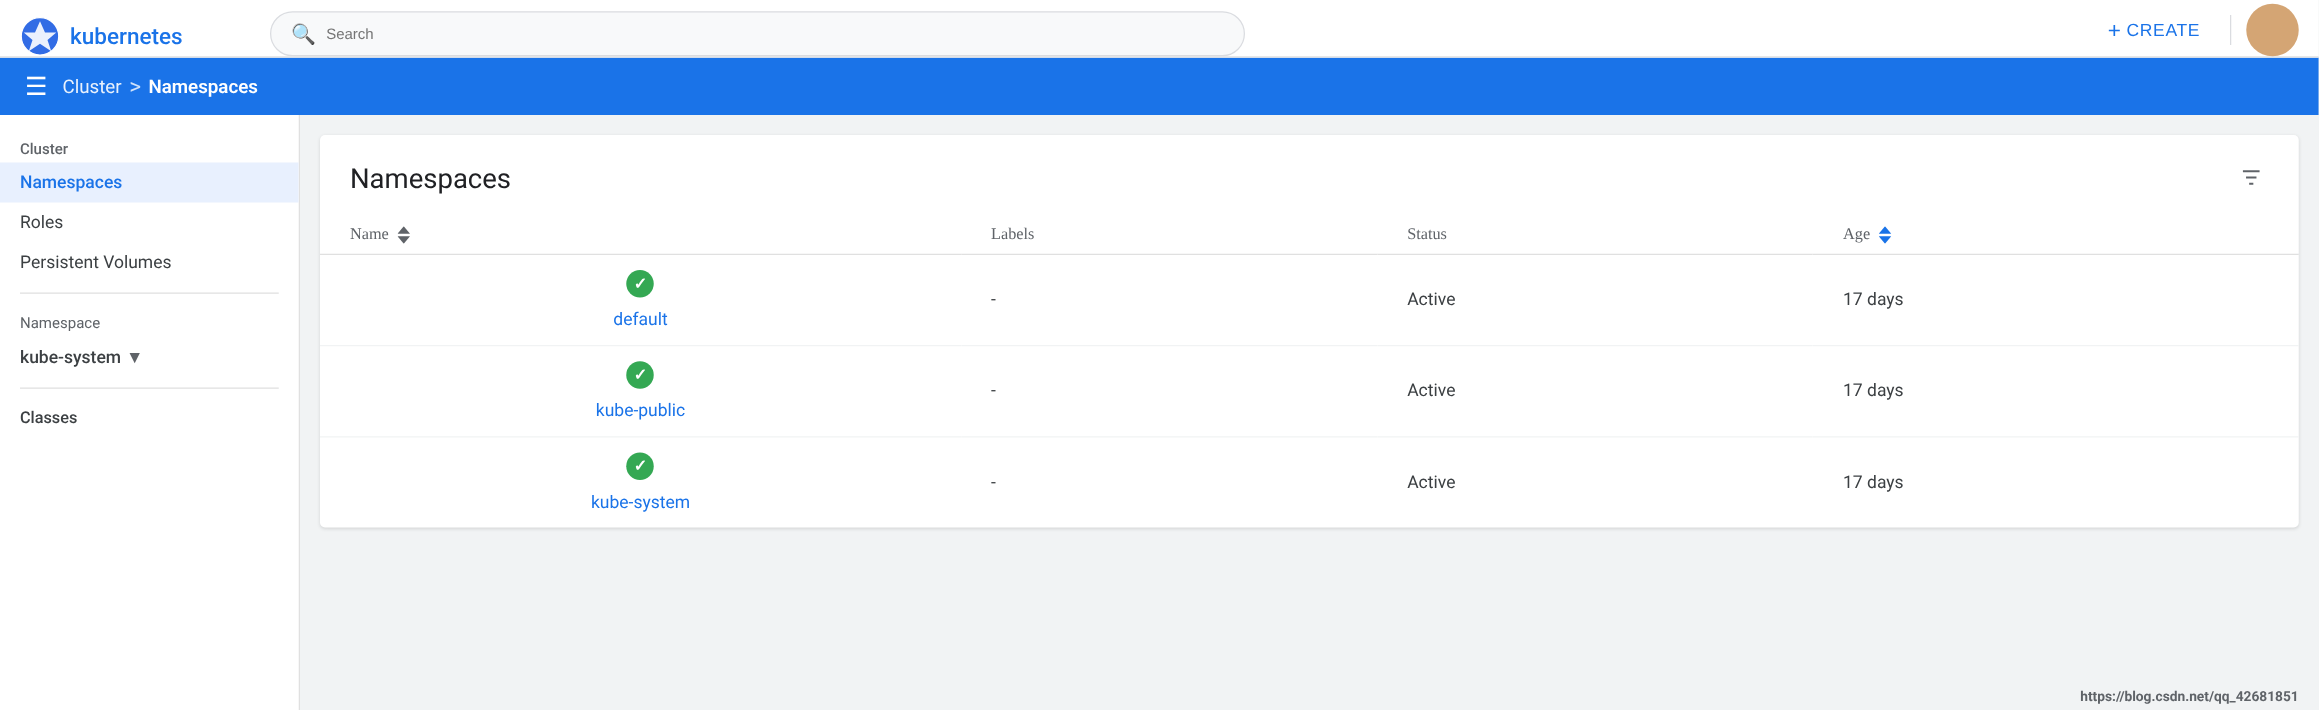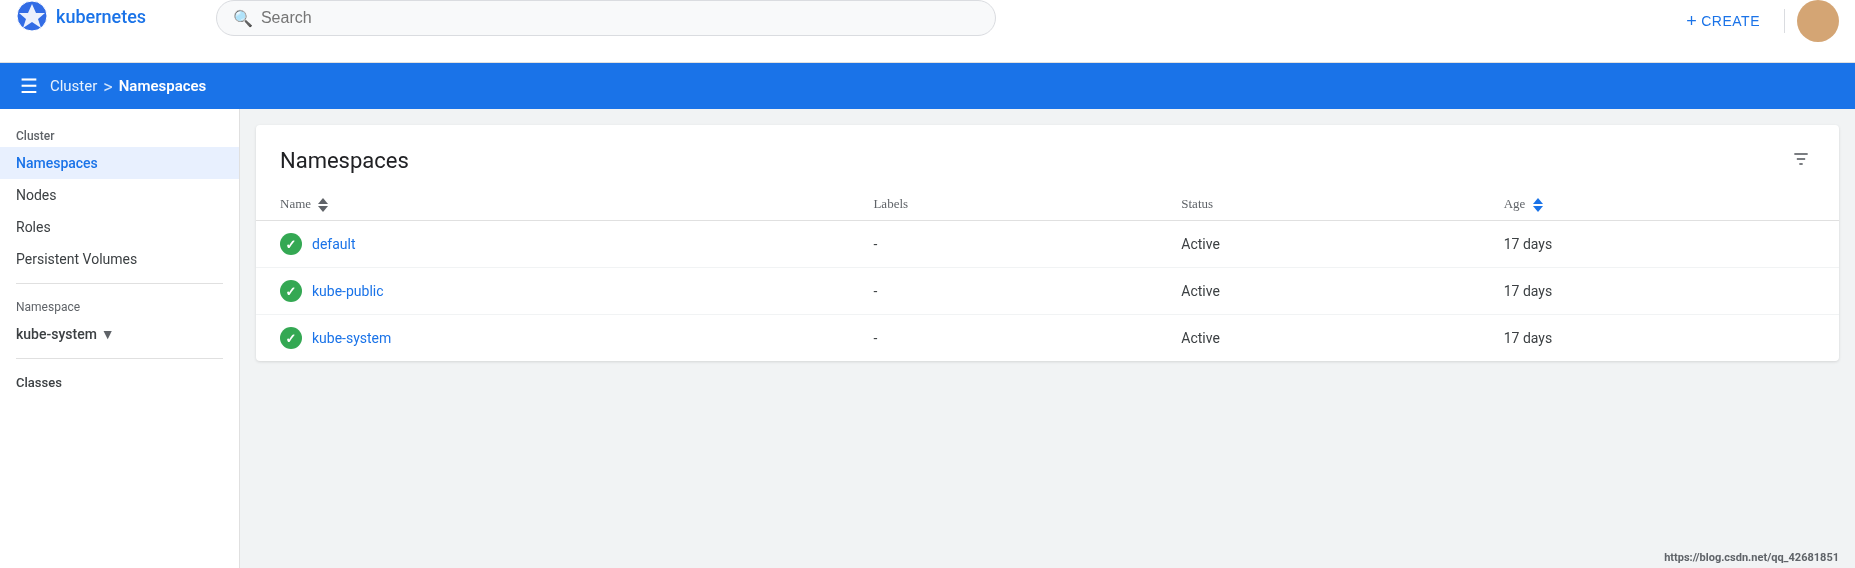--- a/index.html
+++ b/index.html
@@ -1,23 +1,23 @@
 <!DOCTYPE html>
 <html><head>
   <meta charset="utf-8">
   <style>
     * { box-sizing: border-box; margin: 0; padding: 0; }
     body { font-family: 'Roboto', Arial, sans-serif; font-size: 14px; background: #f1f3f4; height: 568px; overflow: hidden; }
 
     
     .topbar {
       display: flex;
-      align-items: flex-start;
+      align-items: flex-end;
       background: #fff;
-      height: 63px;
+      height: 46px;
       padding: 0 16px;
       border-bottom: 1px solid #e0e0e0;
       position: relative;
       z-index: 10;
     }
     .topbar-logo {
       display: flex;
       align-items: center;
       gap: 8px;
       min-width: 200px;
@@ -40,21 +40,21 @@
       border-radius: 24px;
       padding: 0 16px;
       height: 36px;
       background: #f8f9fa;
       gap: 8px;
     }
     .topbar-search input {
       border: none;
       background: transparent;
       outline: none;
-      font-size: 16px;
+      font-size: 12px;
       color: #5f6368;
       width: 100%;
     }
     .topbar-right {
       margin-left: auto;
       display: flex;
       align-items: center;
       gap: 12px;
     }
     .create-btn {
@@ -231,20 +231,21 @@
       color: #3c4043;
       border-bottom: 1px solid #f1f3f4;
       vertical-align: middle;
     }
     .data-table tr:last-child td { border-bottom: none; }
 
     .name-cell {
       display: flex;
       align-items: center;
       gap: 10px;
+      flex-direction: column;
     }
     .status-icon {
       width: 22px;
       height: 22px;
       border-radius: 50%;
       background: #34a853;
       display: flex;
       align-items: center;
       justify-content: center;
       flex-shrink: 0;
@@ -323,23 +324,20 @@
   </div>
 </div>
 
 <div class="main-layout">
 
   <div class="sidebar">
     <div class="sidebar-section-title">Cluster</div>
 
     <div class="sidebar-item active">
       <span>Namespaces</span>
-    </div>
-    <div class="sidebar-item">
-      <span>Nodes</span>
     </div>
     <div class="sidebar-item">
       <span>Roles</span>
     </div>
     <div class="sidebar-item">
       <span>Persistent Volumes</span>
     </div>
 
     <hr class="sidebar-divider">
 

